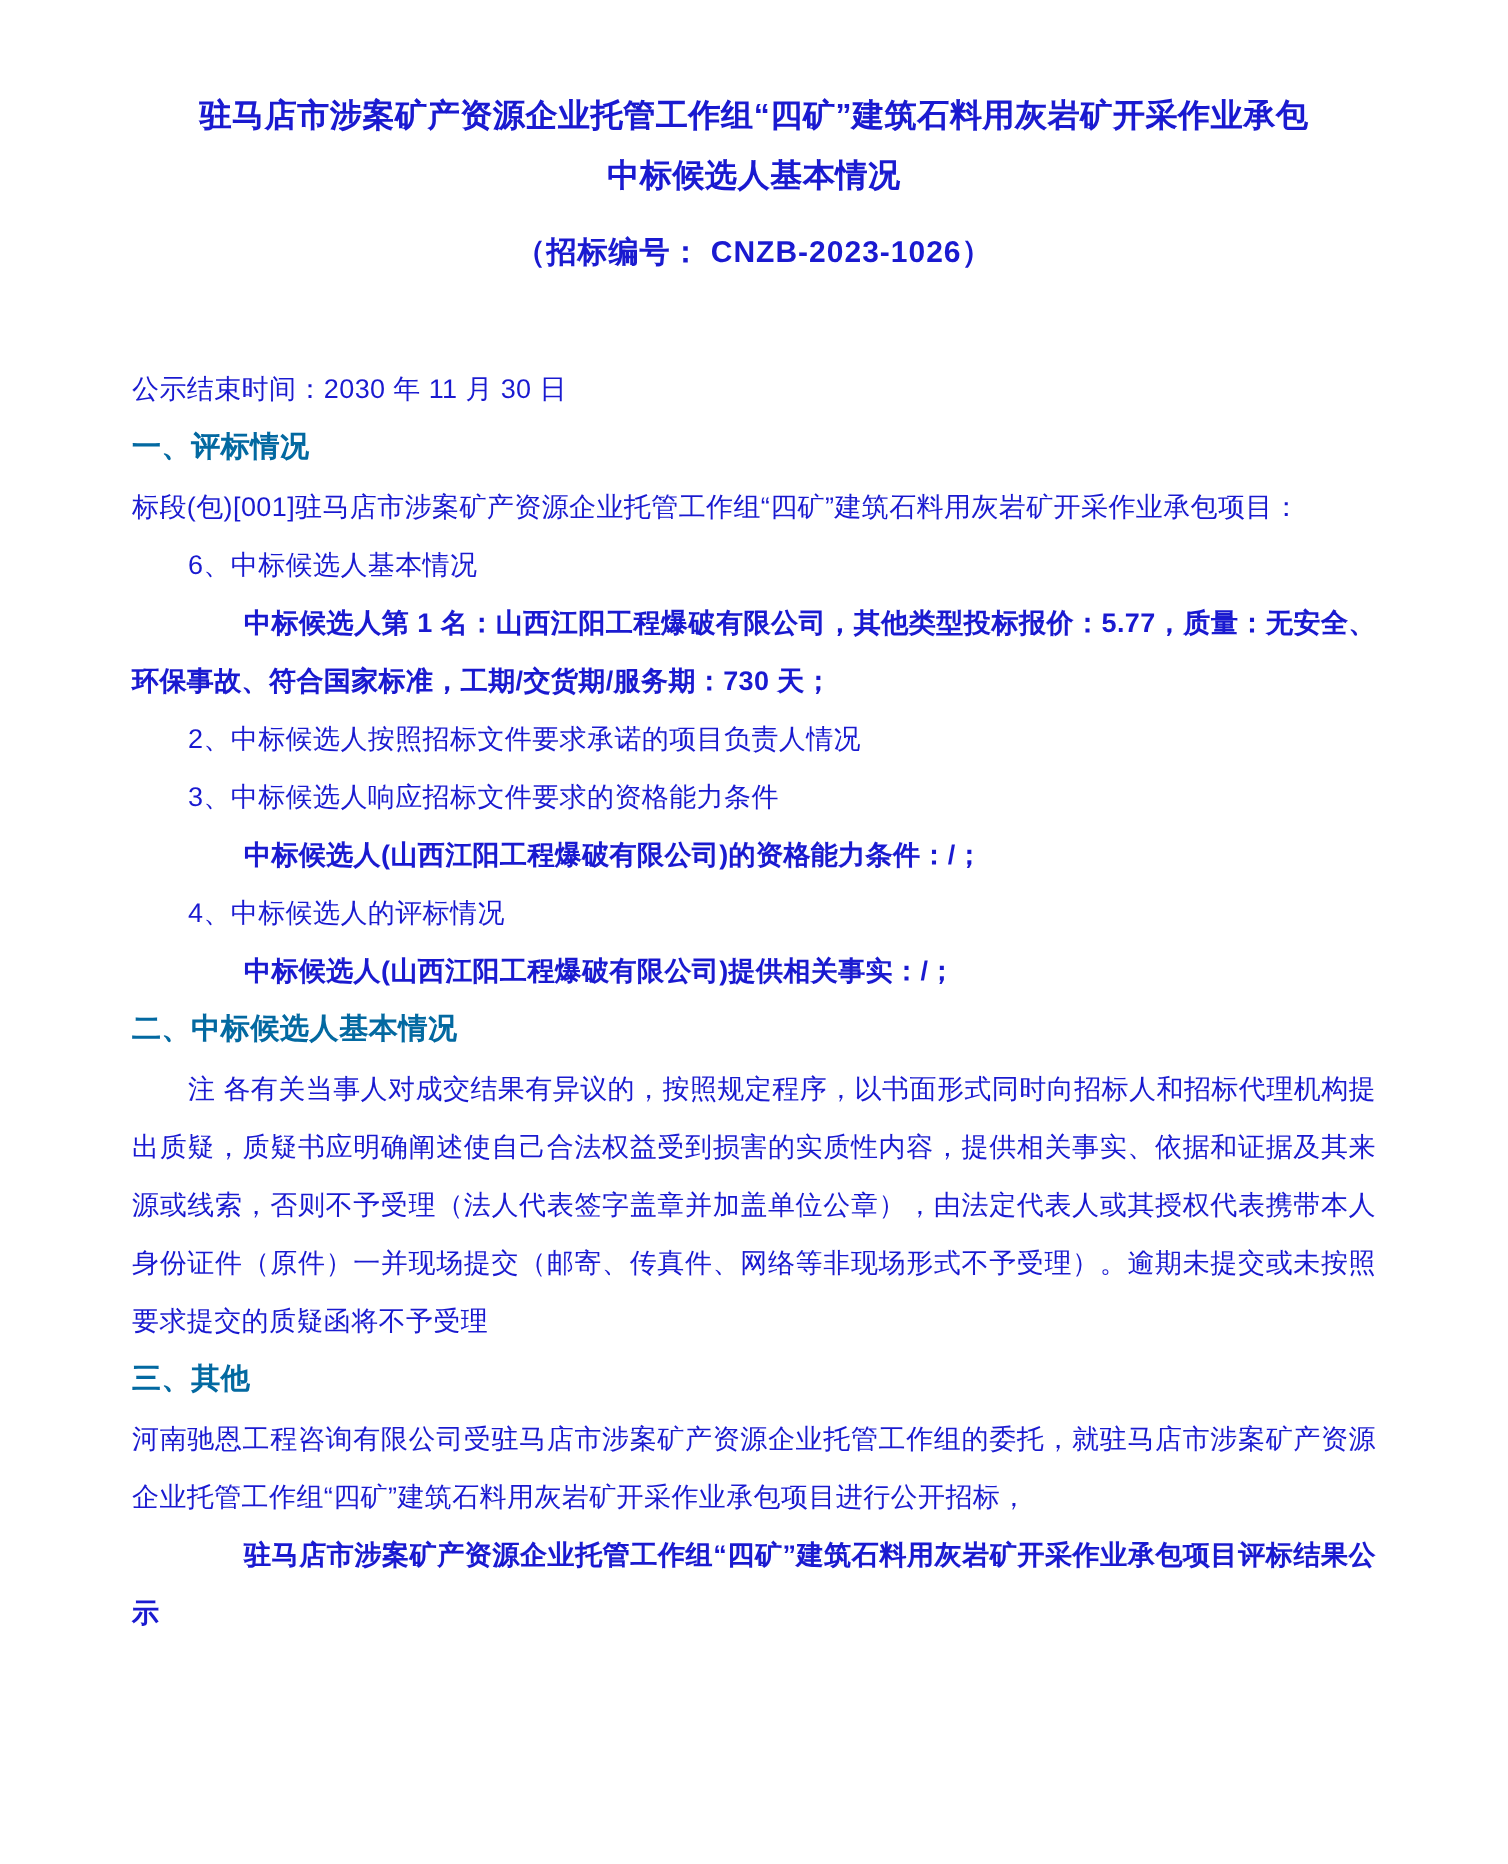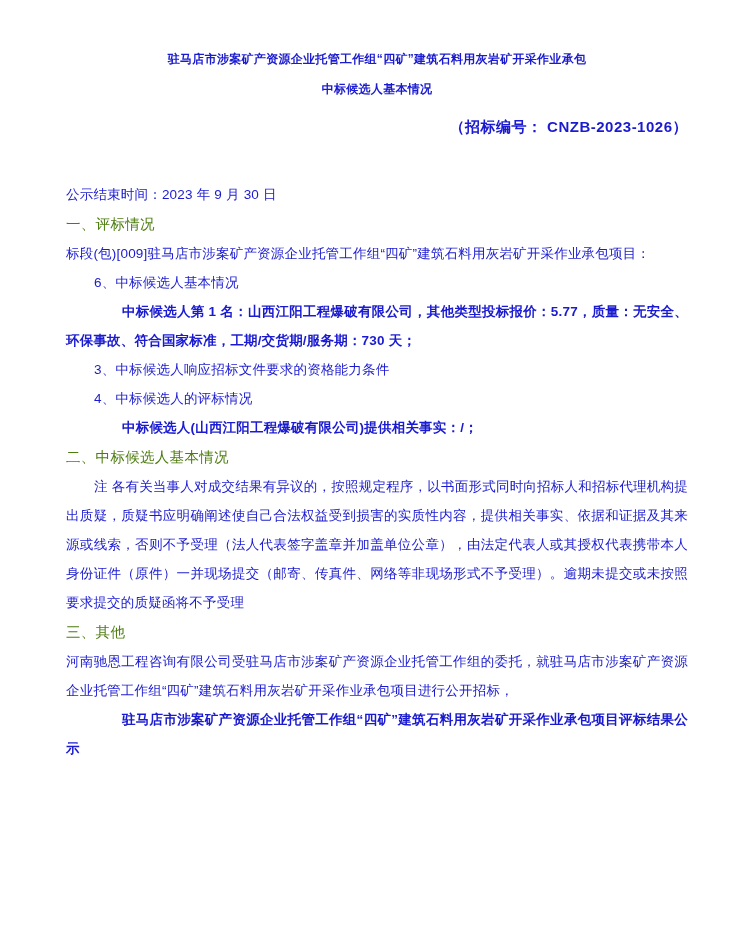--- a/index.html
+++ b/index.html
@@ -14,51 +14,51 @@
     color: #1c1ccc;
   }
   .page {
     width: 754px;
     min-height: 932px;
     box-sizing: border-box;
     padding: 44px 66px 20px 66px;
     background: #ffffff;
   }
   .doc-title {
-    font-size: 12px;
+    font-size: 16px;
     font-weight: bold;
     line-height: 30px;
     text-align: center;
     color: #1a1ad0;
     letter-spacing: 0.3px;
   }
   .doc-subtitle {
     font-size: 15px;
     font-weight: bold;
     line-height: 30px;
-    text-align: right;
+    text-align: center;
     color: #1a1ad0;
     margin-top: 8px;
     letter-spacing: 0.5px;
   }
   .spacer-lg {
     height: 38px;
   }
   .body-line {
     font-size: 13.5px;
     line-height: 29px;
     color: #1a1ad0;
     text-align: justify;
     letter-spacing: 0.2px;
   }
   .section-heading {
     font-size: 14.5px;
-    font-weight: normal;
+    font-weight: bold;
     line-height: 30px;
-    color: #4d7c0f;
+    color: #0369a1;
     letter-spacing: 0.3px;
   }
   .indent-1 {
     text-indent: 28px;
   }
   .indent-2 {
     text-indent: 56px;
     font-weight: bold;
   }
   .block {
@@ -69,31 +69,33 @@
 <body>
 
 <div class="page">
 
   <div class="doc-title">驻马店市涉案矿产资源企业托管工作组“四矿”建筑石料用灰岩矿开采作业承包</div>
   <div class="doc-title">中标候选人基本情况</div>
   <div class="doc-subtitle">（招标编号： CNZB-2023-1026）</div>
 
   <div class="spacer-lg"></div>
 
-  <p class="body-line block">公示结束时间：2023 年 9 月 30 日</p>
+  <p class="body-line block">公示结束时间：2030 年 11 月 30 日</p>
 
   <p class="section-heading block">一、评标情况</p>
 
-  <p class="body-line block">标段(包)[009]驻马店市涉案矿产资源企业托管工作组“四矿”建筑石料用灰岩矿开采作业承包项目：</p>
+  <p class="body-line block">标段(包)[001]驻马店市涉案矿产资源企业托管工作组“四矿”建筑石料用灰岩矿开采作业承包项目：</p>
 
   <p class="body-line block indent-1">6、中标候选人基本情况</p>
   <p class="body-line block indent-2">中标候选人第 1 名：山西江阳工程爆破有限公司，其他类型投标报价：5.77，质量：无安全、环保事故、符合国家标准，工期/交货期/服务期：730 天；</p>
 
+  <p class="body-line block indent-1">2、中标候选人按照招标文件要求承诺的项目负责人情况</p>
 
   <p class="body-line block indent-1">3、中标候选人响应招标文件要求的资格能力条件</p>
+  <p class="body-line block indent-2">中标候选人(山西江阳工程爆破有限公司)的资格能力条件：/；</p>
 
   <p class="body-line block indent-1">4、中标候选人的评标情况</p>
   <p class="body-line block indent-2">中标候选人(山西江阳工程爆破有限公司)提供相关事实：/；</p>
 
   <p class="section-heading block">二、中标候选人基本情况</p>
   <p class="body-line block indent-1">注 各有关当事人对成交结果有异议的，按照规定程序，以书面形式同时向招标人和招标代理机构提出质疑，质疑书应明确阐述使自己合法权益受到损害的实质性内容，提供相关事实、依据和证据及其来源或线索，否则不予受理（法人代表签字盖章并加盖单位公章），由法定代表人或其授权代表携带本人身份证件（原件）一并现场提交（邮寄、传真件、网络等非现场形式不予受理）。逾期未提交或未按照要求提交的质疑函将不予受理</p>
 
   <p class="section-heading block">三、其他</p>
   <p class="body-line block">河南驰恩工程咨询有限公司受驻马店市涉案矿产资源企业托管工作组的委托，就驻马店市涉案矿产资源企业托管工作组“四矿”建筑石料用灰岩矿开采作业承包项目进行公开招标，</p>
   <p class="body-line block indent-2">驻马店市涉案矿产资源企业托管工作组“四矿”建筑石料用灰岩矿开采作业承包项目评标结果公示</p>

